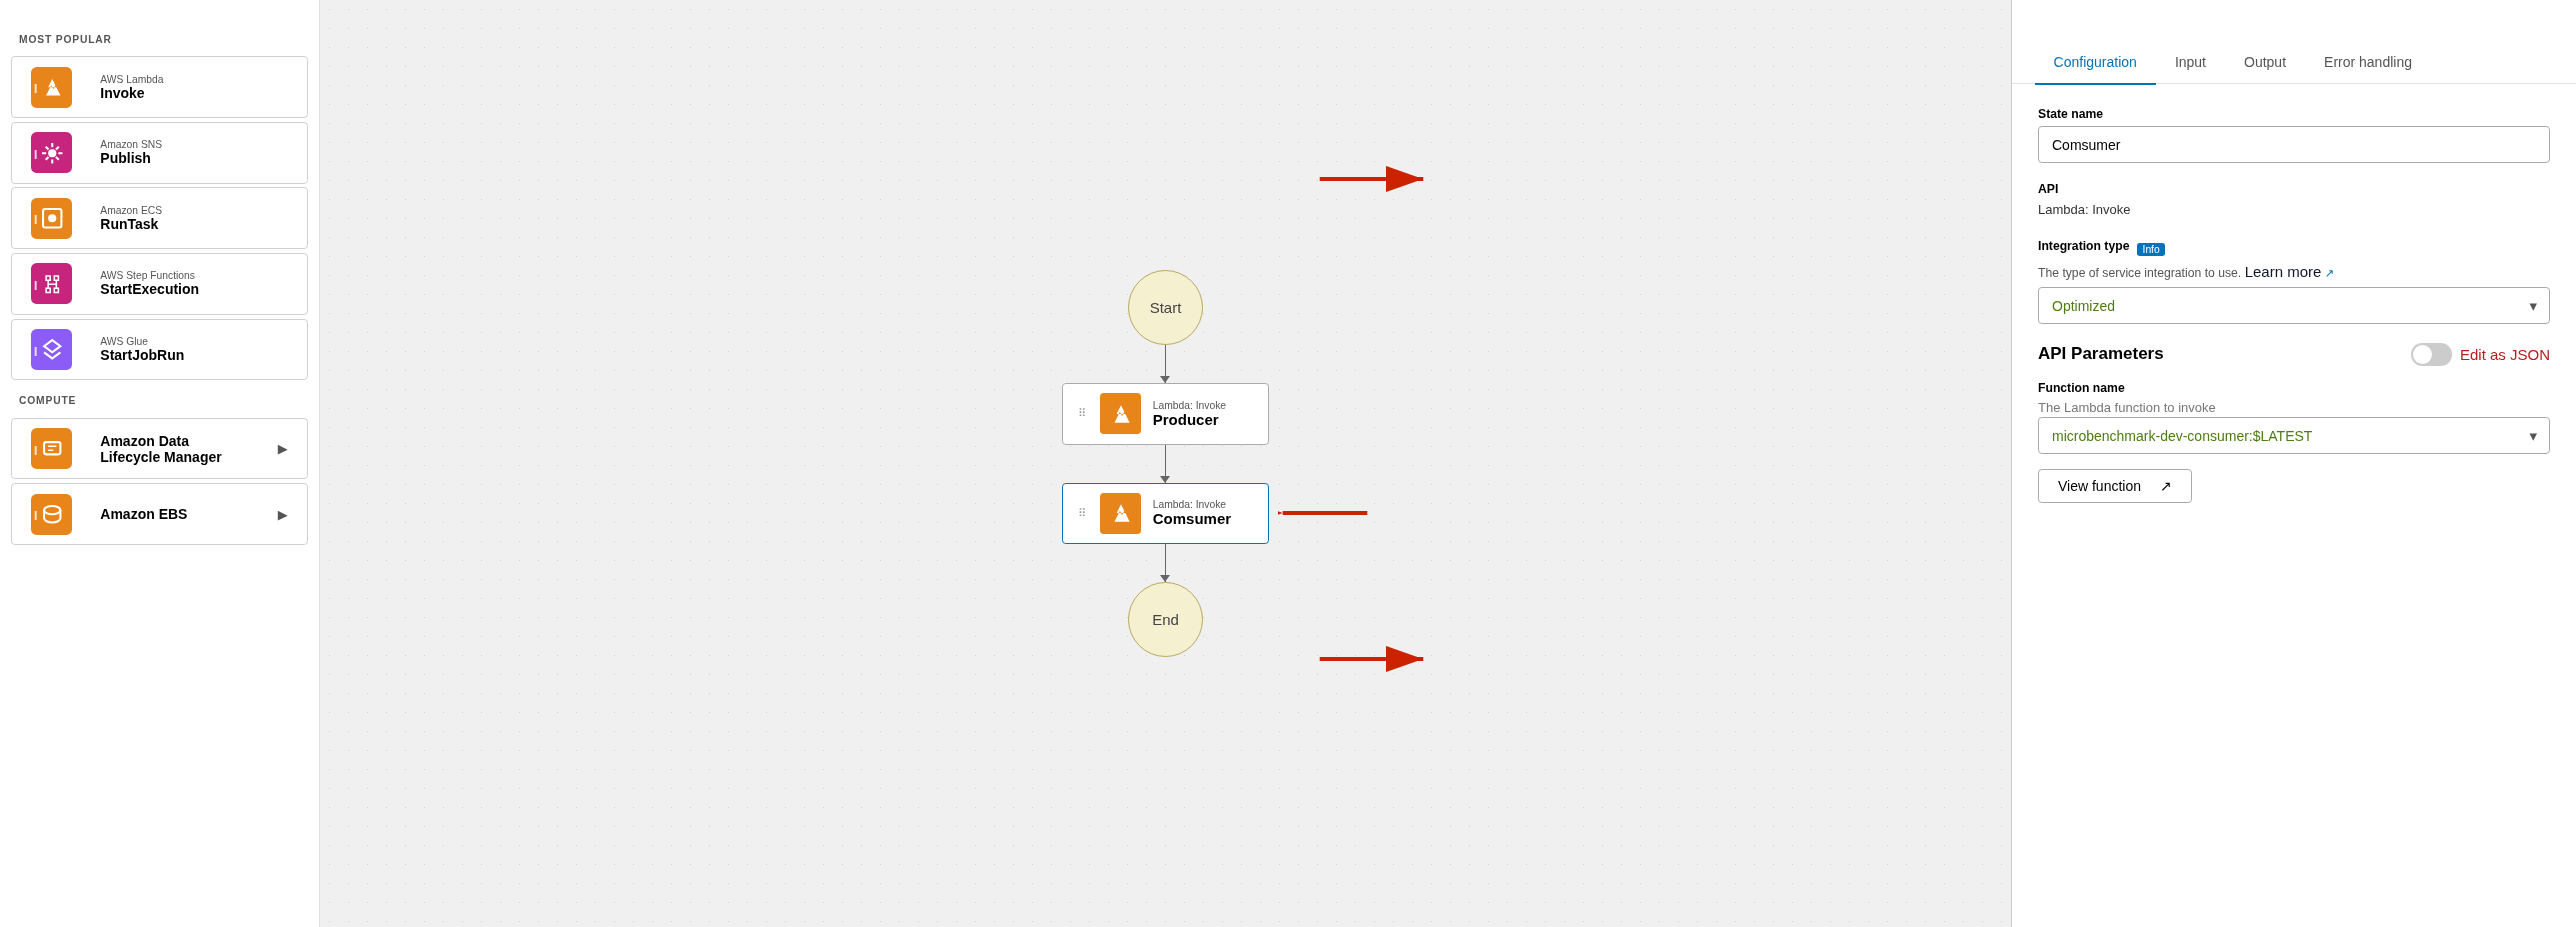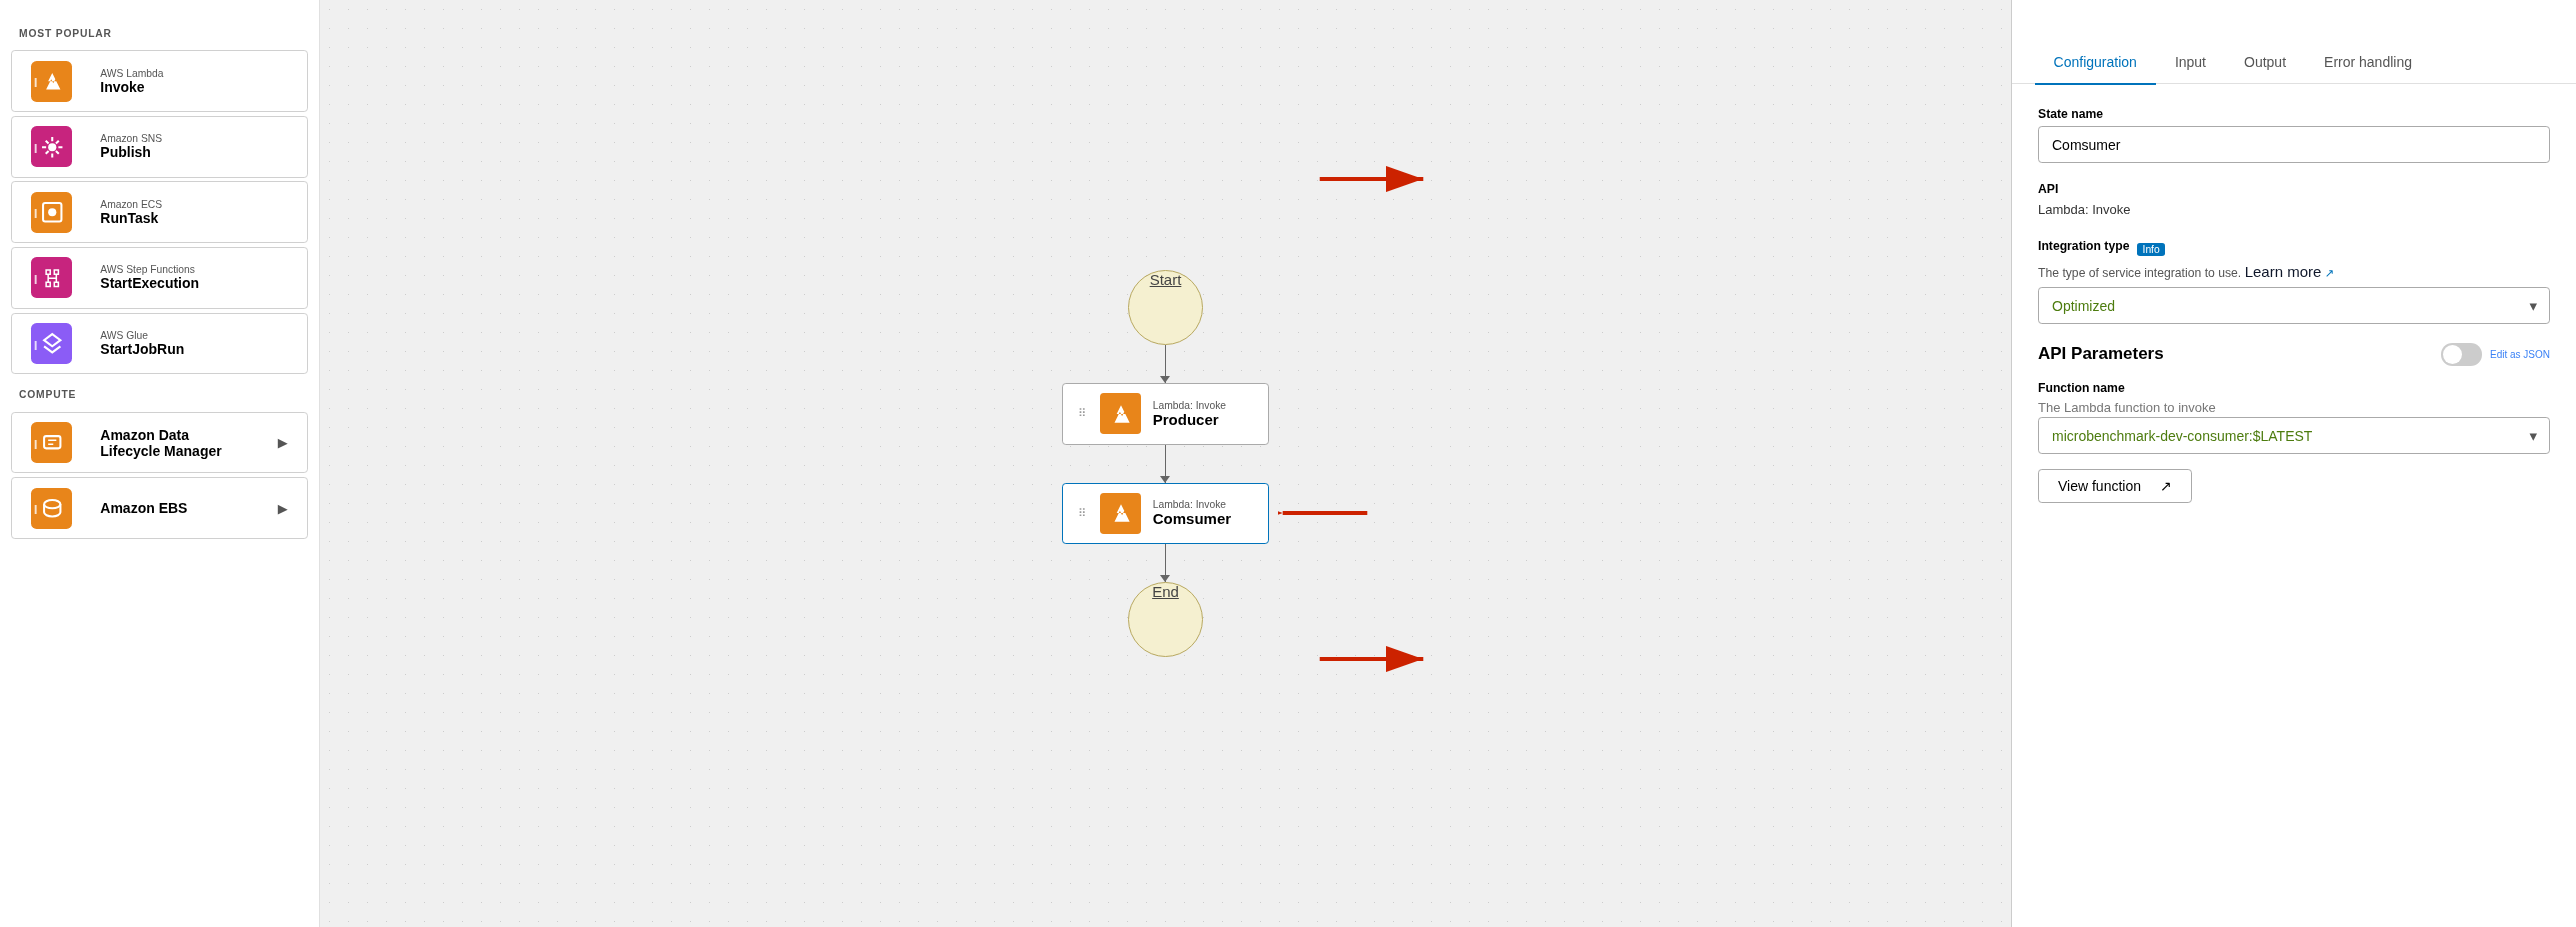--- a/index.html
+++ b/index.html
@@ -20,21 +20,21 @@
       padding: 19px 0;
       overflow-y: auto;
       background: #fff;
     }
     .sidebar-section-title {
       font-size: 10.3px;
       font-weight: 700;
       color: #555;
       letter-spacing: 0.08em;
       padding: 0 19px 7.5px 19px;
-      margin-top: 9px;
+      margin-top: 15px;
     }
     .service-item {
       display: flex;
       align-items: center;
       padding: 9.4px 19px;
       border: 0.9px solid #d0d0d0;
       margin: 3.8px 11.3px;
       border-radius: 3.8px;
       cursor: pointer;
       background: #fff;
@@ -110,26 +110,26 @@
       position: relative;
     }
 
     .flow-node-circle {
       width: 75px;
       height: 75px;
       border-radius: 50%;
       background: #f5f0d0;
       border: 1.9px solid #b8a860;
       display: flex;
+      align-items: center;
       justify-content: center;
       font-size: 15px;
       font-weight: 500;
       color: #444;
       z-index: 2;
-      text-decoration: underline;
     }
 
     .flow-connector {
       width: 1.9px;
       height: 38px;
       background: #666;
       position: relative;
     }
     .flow-connector::after {
       content: '';
@@ -328,22 +328,22 @@
       width: 19px;
       height: 19px;
       background: #fff;
       border-radius: 50%;
       position: absolute;
       top: 1.9px;
       left: 1.9px;
       transition: left 0.2s;
     }
     .toggle-label {
-      font-size: 10px;
-      color: #3b82f6;
+      font-size: 15px;
+      color: #b91c1c;
     }
 
     .function-name-desc {
       font-size: 13px;
       color: #777;
       margin-bottom: 2px;
     }
 
     .view-function-btn {
       display: flex;

